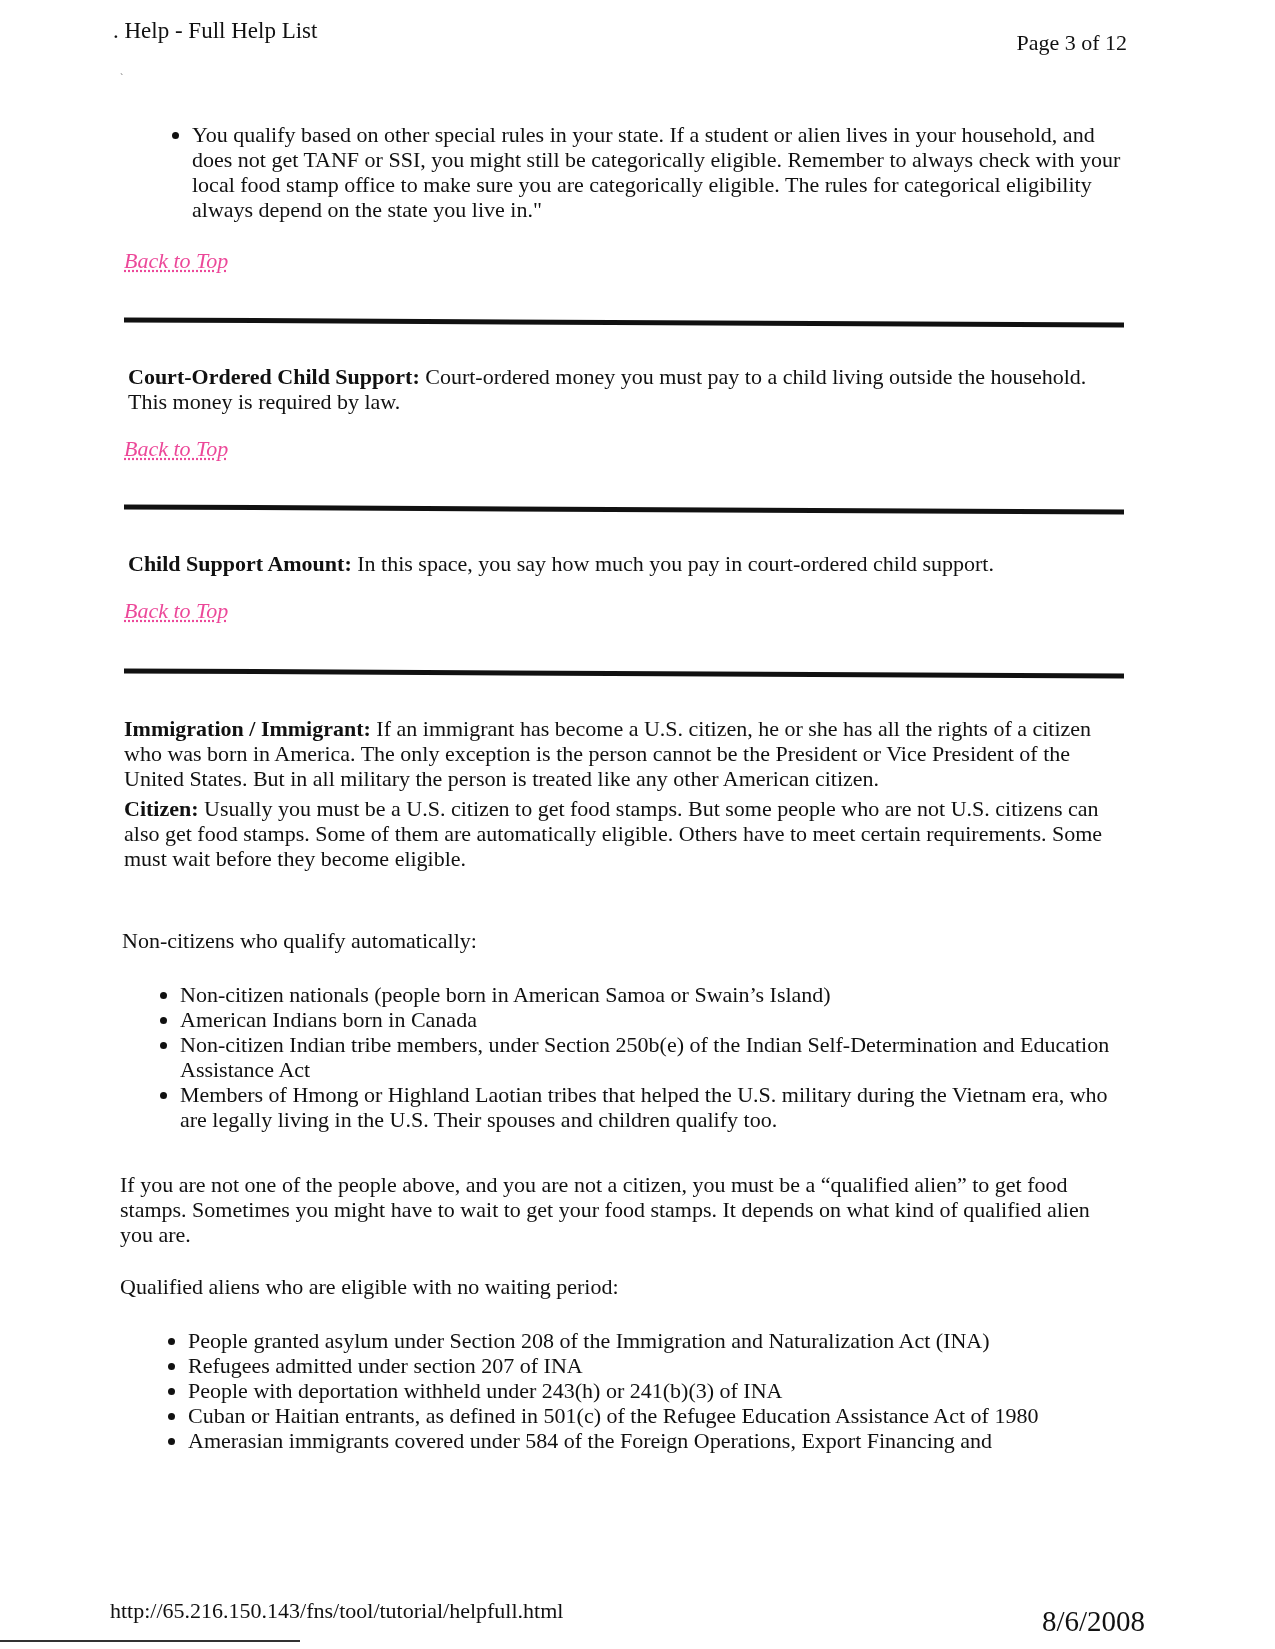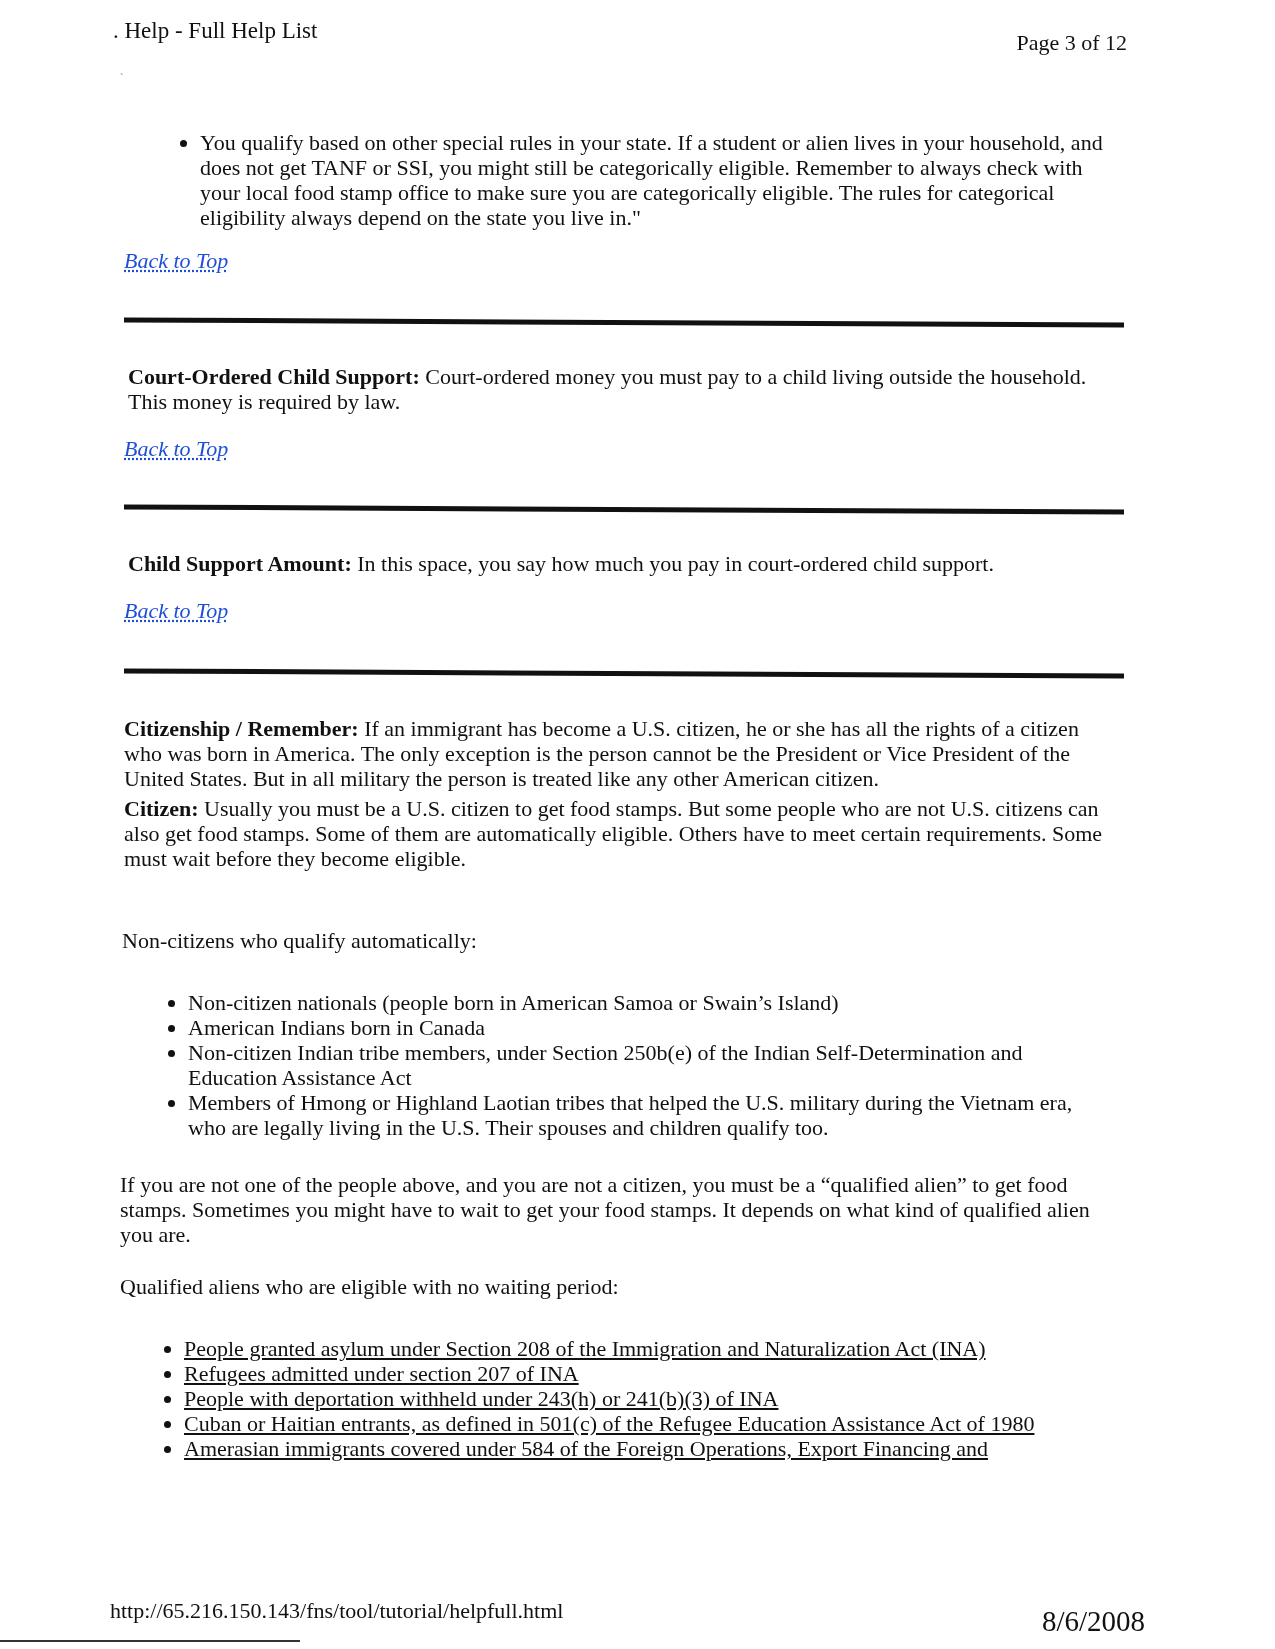--- a/index.html
+++ b/index.html
@@ -5,23 +5,23 @@
     html, body { margin: 0; padding: 0; background: #ffffff; }
     body {
       width: 1275px; height: 1649px; position: relative; overflow: hidden;
       font-family: "Liberation Serif", "DejaVu Serif", serif;
       color: #111111;
     }
     .hdr-title { position: absolute; left: 113px; top: 18px; font-size: 23px; }
     .hdr-page { position: absolute; right: 148px; top: 30px; font-size: 22px; }
     .tick { position: absolute; left: 120px; top: 72px; font-size: 10px; color: #666; }
     .content { position: absolute; left: 124px; width: 1000px; font-size: 22px; line-height: 25px; }
-    ul { margin: 12px; padding-left: 58px; }
+    ul { margin: 4px; padding-left: 58px; }
     li { margin: 0; }
-    .back { font-style: italic; color: #1d4ed8; text-decoration: underline; text-decoration-style: dotted; cursor: pointer; }
+    .back { font-style: italic; color: #ec4899; text-decoration: underline; text-decoration-style: dotted; cursor: pointer; }
     .rule { position: absolute; left: 124px; width: 1000px; height: 5px; background: #111; transform: rotate(0.3deg); }
     b { font-weight: bold; }
     p { margin: 4px; }
     .footer-url { position: absolute; left: 110px; top: 1598px; font-size: 22px; }
     .footer-date { position: absolute; right: 130px; top: 1605px; font-size: 29px; }
     .bottom-line { position: absolute; left: 0; top: 1640px; width: 300px; height: 2px; background: #333; }
   </style>
 </head>
 <body>
 
@@ -50,21 +50,21 @@
 
 <div class="content" style="top:547px;">
   <p><b>Child Support Amount:</b><span> In this space, you say how much you pay in court-ordered child support.</span></p>
 </div>
 <div class="content" style="top:598px;">
   <span class="back">Back to Top</span>
 </div>
 <div class="rule" style="top:671px;"></div>
 
 <div class="content" style="top:712px; left:120px; width:1000px;">
-  <p><b>Citizenship / Remember:</b><span> If an immigrant has become a U.S. citizen, he or she has all the rights of a citizen who was born in America. The only exception is the person cannot be the President or Vice President of the United States. But in all military the person is treated like any other American citizen.</span></p>
+  <p><b>Immigration / Immigrant:</b><span> If an immigrant has become a U.S. citizen, he or she has all the rights of a citizen who was born in America. The only exception is the person cannot be the President or Vice President of the United States. But in all military the person is treated like any other American citizen.</span></p>
 </div>
 
 <div class="content" style="top:792px; left:120px; width:1000px;">
   <p><b>Citizen:</b><span> Usually you must be a U.S. citizen to get food stamps. But some people who are not U.S. citizens can also get food stamps. Some of them are automatically eligible. Others have to meet certain requirements. Some must wait before they become eligible.</span></p>
 </div>
 
 <div class="content" style="top:924px; left:118px;">
   <p>Non-citizens who qualify automatically:</p>
 </div>
 
@@ -78,21 +78,21 @@
 </div>
 
 <div class="content" style="top:1168px; left:116px; width:1000px;">
   <p>If you are not one of the people above, and you are not a citizen, you must be a “qualified alien” to get food stamps. Sometimes you might have to wait to get your food stamps. It depends on what kind of qualified alien you are.</p>
 </div>
 
 <div class="content" style="top:1270px; left:116px;">
   <p>Qualified aliens who are eligible with no waiting period:</p>
 </div>
 
-<div class="content" style="top:1324px; left:114px; width:1010px;text-decoration:underline;">
+<div class="content" style="top:1324px; left:126px; width:1010px;">
   <ul>
     <li>People granted asylum under Section 208 of the Immigration and Naturalization Act (INA)</li>
     <li>Refugees admitted under section 207 of INA</li>
     <li>People with deportation withheld under 243(h) or 241(b)(3) of INA</li>
     <li>Cuban or Haitian entrants, as defined in 501(c) of the Refugee Education Assistance Act of 1980</li>
     <li>Amerasian immigrants covered under 584 of the Foreign Operations, Export Financing and</li>
   </ul>
 </div>
 
 <div class="footer-url">http://65.216.150.143/fns/tool/tutorial/helpfull.html</div>

